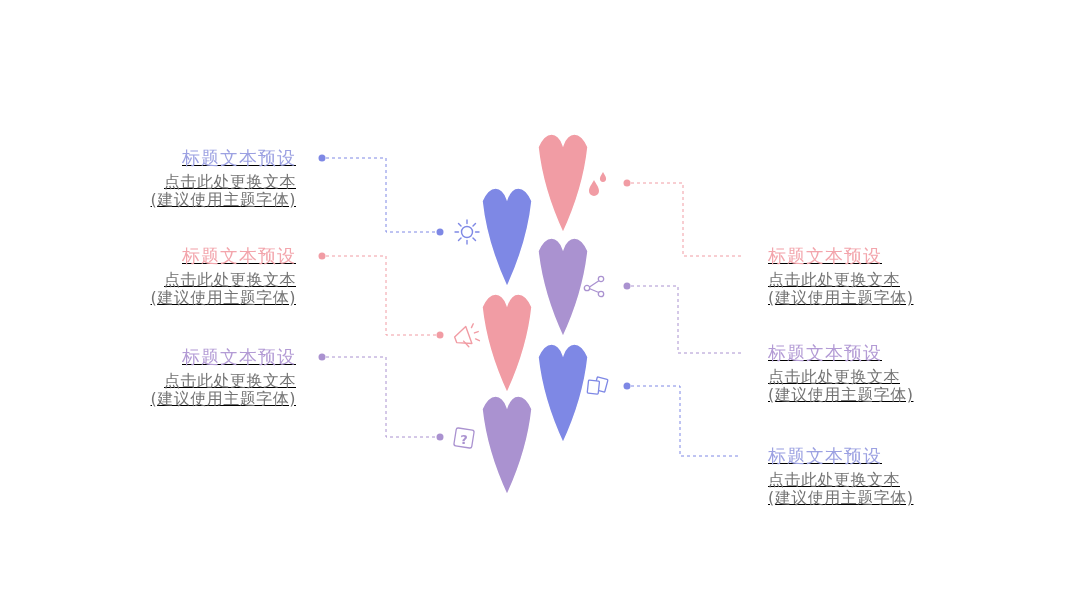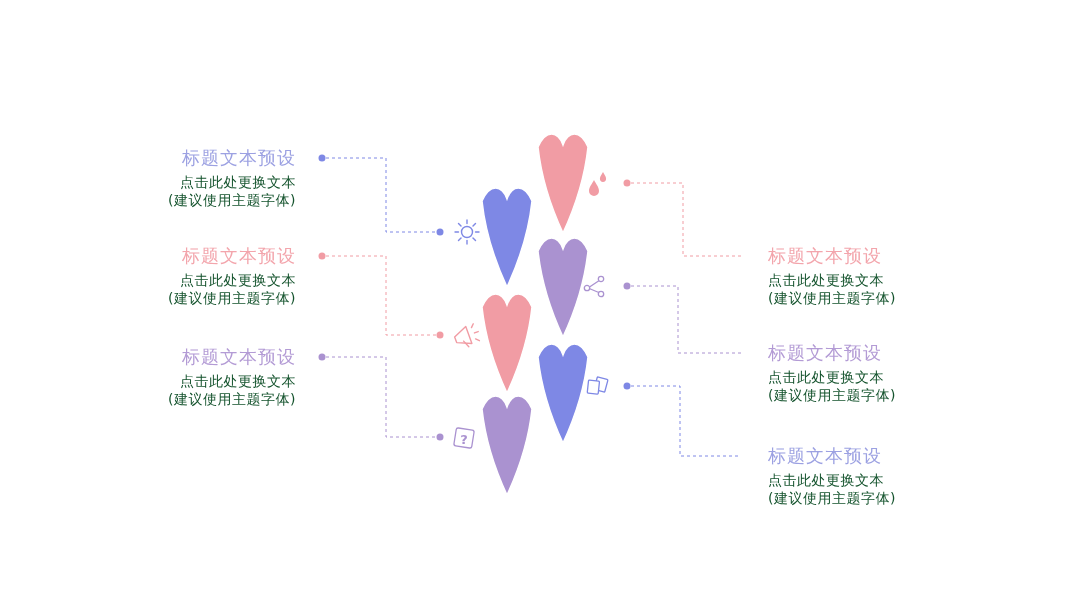--- a/index.html
+++ b/index.html
@@ -1,25 +1,25 @@
 <!DOCTYPE html>
 <html><head>
 <meta charset="utf-8">
 <style>
   html,body{margin:0;padding:0;background:#fff;}
   .slide{
     position:relative;width:1067px;height:600px;background:#ffffff;
     font-family:"DejaVu Sans",sans-serif;overflow:hidden;
   }
   .svg-layer{position:absolute;left:0;top:0;}
-  .text-block{position:absolute;width:210px;}
+  .text-block{position:absolute;width:210px;text-decoration:underline;}
   .text-block.left{text-align:right;}
   .text-block.right{text-align:left;}
   .block-title{font-size:18px;line-height:24px;letter-spacing:1px;margin:0 0 3px 0;font-weight:400;}
-  .block-line{font-size:14px;line-height:18px;letter-spacing:0.5px;color:#14532d;}
+  .block-line{font-size:16px;line-height:18px;letter-spacing:0.5px;color:#737373;}
   #blk-l1{right:771px;top:146px;}
   #blk-l2{right:771px;top:244px;}
   #blk-l3{right:771px;top:345px;}
   #blk-r1{left:768px;top:244px;}
   #blk-r2{left:768px;top:341px;}
   #blk-r3{left:768px;top:444px;}
   .connector{fill:none;stroke-width:1;stroke-dasharray:3 3;}
 </style>
 </head>
 <body>

